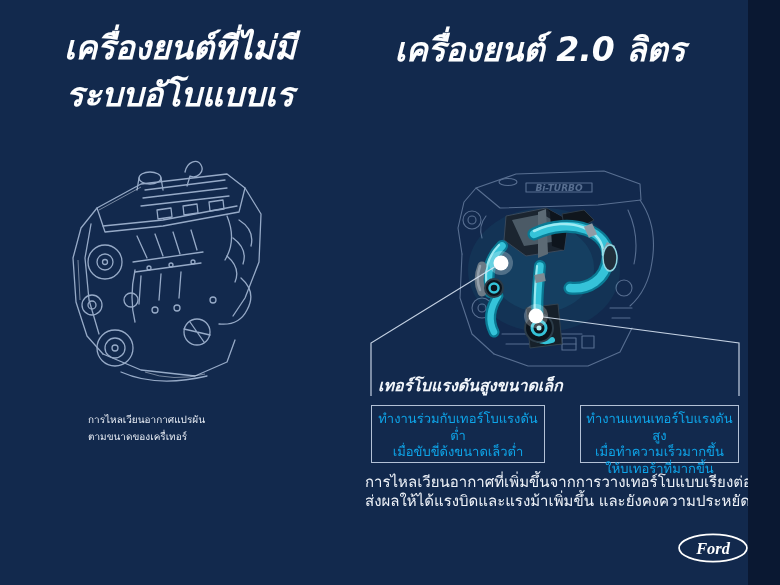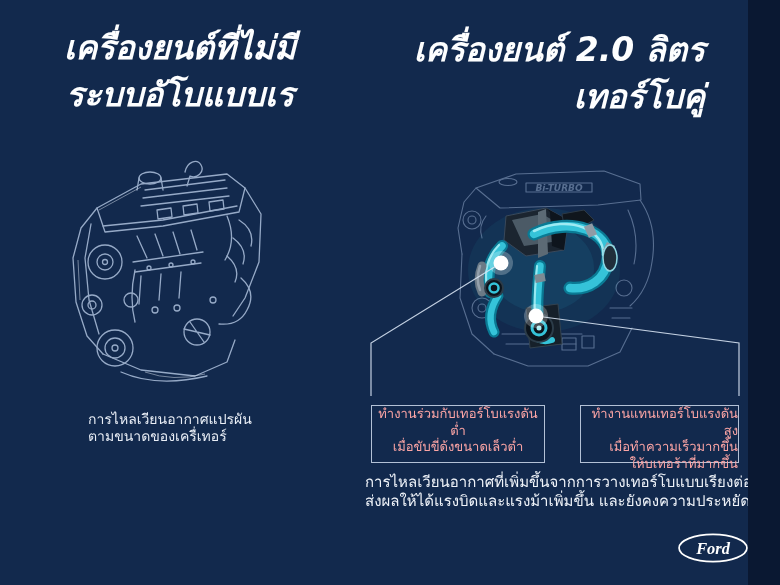--- a/index.html
+++ b/index.html
@@ -7,37 +7,38 @@
     position:relative;width:748px;height:585px;overflow:hidden;
     background:#12294d;
     font-family:"DejaVu Sans",sans-serif;
   }
   .abs{position:absolute;}
   .title{
     color:#fdfeff;font-weight:700;font-style:italic;
     font-size:33px;line-height:47px;white-space:nowrap;
   }
   .title-left{left:12px;top:24px;width:336px;text-align:center;}
-  .title-right{left:375px;top:26px;width:330px;text-align:right;}
+  .title-right{left:375px;top:26px;width:330px;text-align:center;}
   .caption-left{
-    left:88px;top:411px;color:#e9eef6;font-size:14px;line-height:17px;
+    left:88px;top:411px;color:#e9eef6;font-size:10px;line-height:17px;
   }
   .callout-label{
     top:373px;color:#f2f6fb;font-weight:700;font-style:italic;
     font-size:16px;white-space:nowrap;
   }
   .callout-label.l1{left:378px;}
   .callout-label.l2{right:48px;text-align:right;}
   .info-box{
     top:405px;box-sizing:border-box;
     border:1.5px solid rgba(208,220,238,0.85);
-    color:#fca5a5;font-size:13px;line-height:16.5px;text-align:center;
+    color:#0ea5e9;font-size:13px;line-height:16.5px;text-align:center;
+    padding-top:5px;
   }
   .info-box.b1{left:371px;width:174px;height:58px;}
-  .info-box.b2{left:580px;width:159px;height:58px;text-align:right;}
+  .info-box.b2{left:580px;width:159px;height:58px;}
   .footnote{
     left:365px;top:473px;width:400px;color:#eef2f8;
     font-size:15px;line-height:19px;white-space:nowrap;
   }
   .engine-left{left:45px;top:150px;}
   .engine-right{left:442px;top:158px;}
   .overlay{left:0;top:0;pointer-events:none;}
   .ford-logo{left:677px;top:533px;}
 </style>
 </head>
@@ -45,21 +46,20 @@
 
 <div class="canvas">
 
   <div class="abs title title-left">
     <div>เครื่องยนต์ที่ไม่มี</div>
     <div>ระบบอัโบแบบเร</div>
   </div>
 
   <div class="abs title title-right">
     <div>เครื่องยนต์ 2.0 ลิตร</div>
-    <div>เทอร์โบคู่</div>
   </div>
 
   <svg class="abs engine-left" width="230" height="240" viewBox="0 0 230 240">
     <g stroke="#a9bcd8" fill="none" stroke-width="1.3" stroke-linecap="round" stroke-linejoin="round" opacity="0.88">
       <path d="M140,22 c2,-10 12,-14 16,-7 c4,7 -4,14 -11,11 l-3,10"></path>
       <ellipse cx="105" cy="28" rx="11" ry="6"></ellipse>
       <path d="M94,28 l-2,12 m24,-12 l2,12"></path>
       <path d="M52,58 L96,34 L182,24 L200,38 L194,62 L118,76 L60,82 Z"></path>
       <path d="M58,76 L118,70 L192,56"></path>
       <path d="M100,40 L180,30 M98,48 L182,38 M96,56 L184,46"></path>
@@ -173,20 +173,21 @@
 
   <svg class="abs overlay" width="780" height="585" viewBox="0 0 780 585">
     <polyline points="501,263 371,343 371,396" fill="none" stroke="rgba(214,226,242,0.9)" stroke-width="1.2"></polyline>
     <polyline points="536,316 739,343 739,396" fill="none" stroke="rgba(214,226,242,0.9)" stroke-width="1.2"></polyline>
     <circle cx="501" cy="263" r="12" fill="rgba(255,255,255,0.25)"></circle>
     <circle cx="501" cy="263" r="7.5" fill="#ffffff"></circle>
     <circle cx="536" cy="316" r="12" fill="rgba(255,255,255,0.25)"></circle>
     <circle cx="536" cy="316" r="7.5" fill="#ffffff"></circle>
   </svg>
 
+  <div class="abs callout-label l1">เทอร์โบแรงดันสูงขนาดเล็ก</div>
 
   <div class="abs info-box b1">
     <div>ทำงานร่วมกับเทอร์โบแรงดันต่ำ</div>
     <div>เมื่อขับขี่ด้งขนาดเล็วต่ำ</div>
   </div>
   <div class="abs info-box b2">
     <div>ทำงานแทนเทอร์โบแรงดันสูง</div>
     <div>เมื่อทำความเร็วมากขึ้น</div>
     <div>ให้บเทอร้าที่มากขึ้น</div>
   </div>

